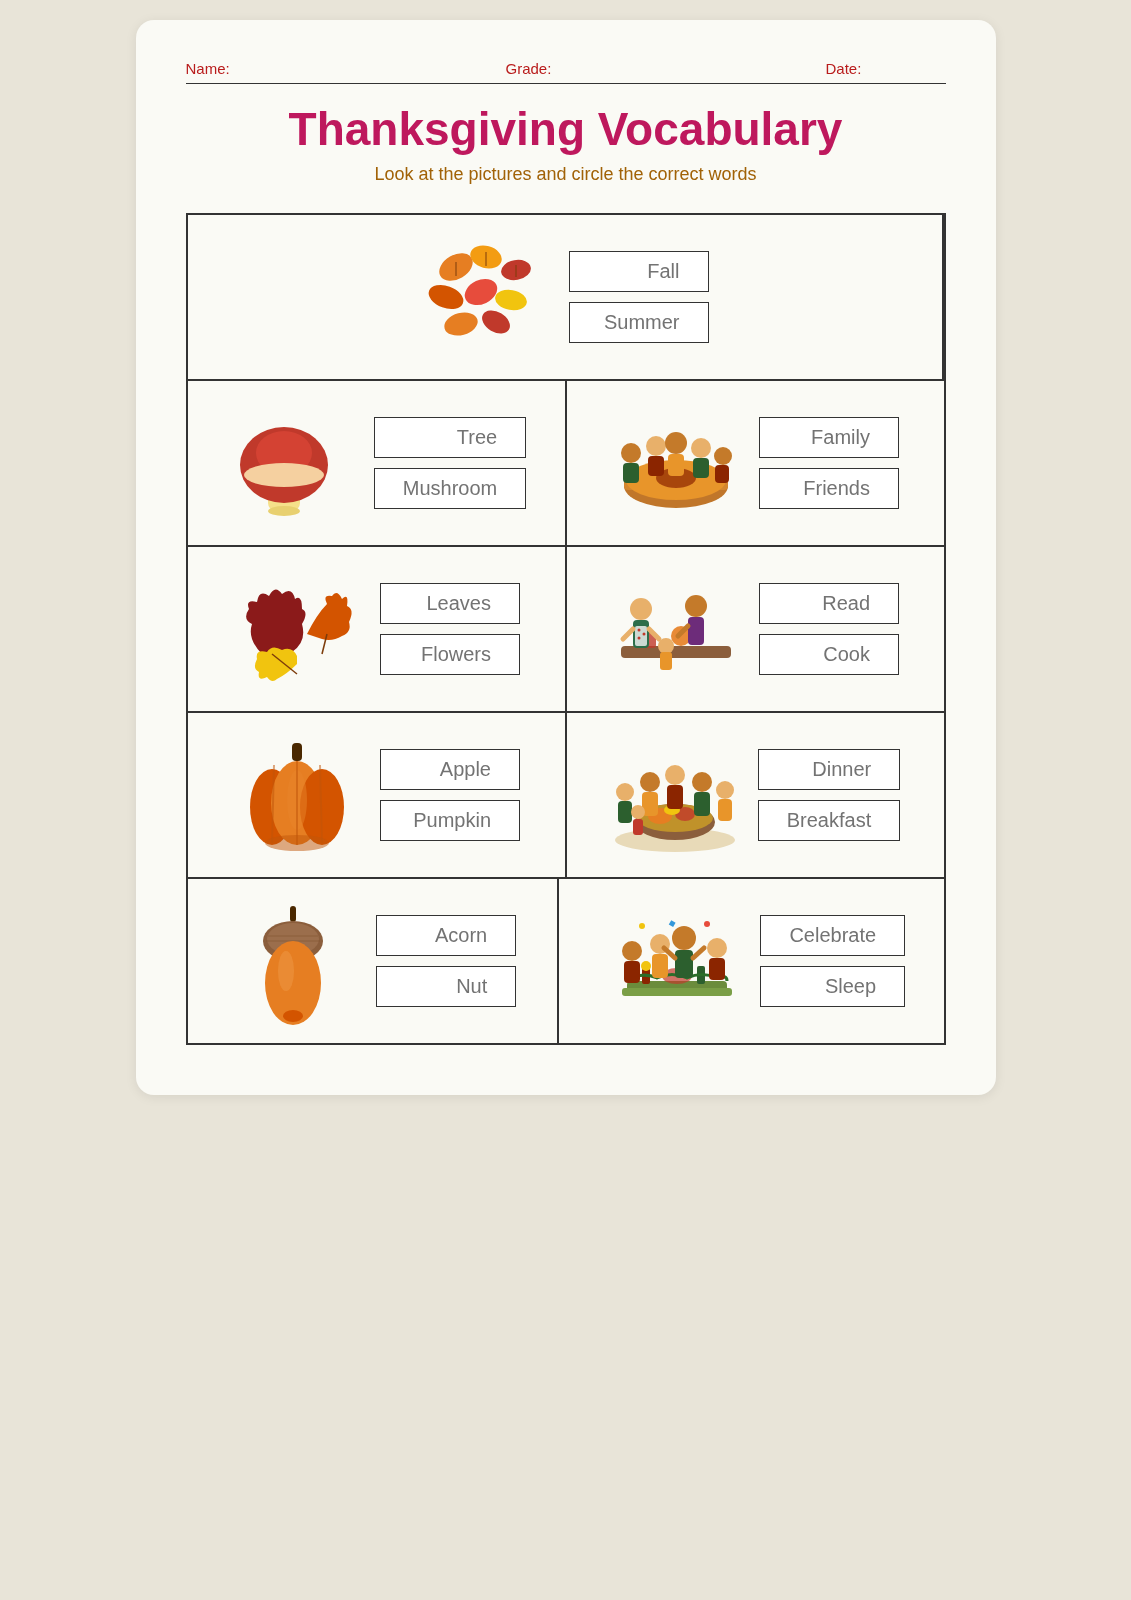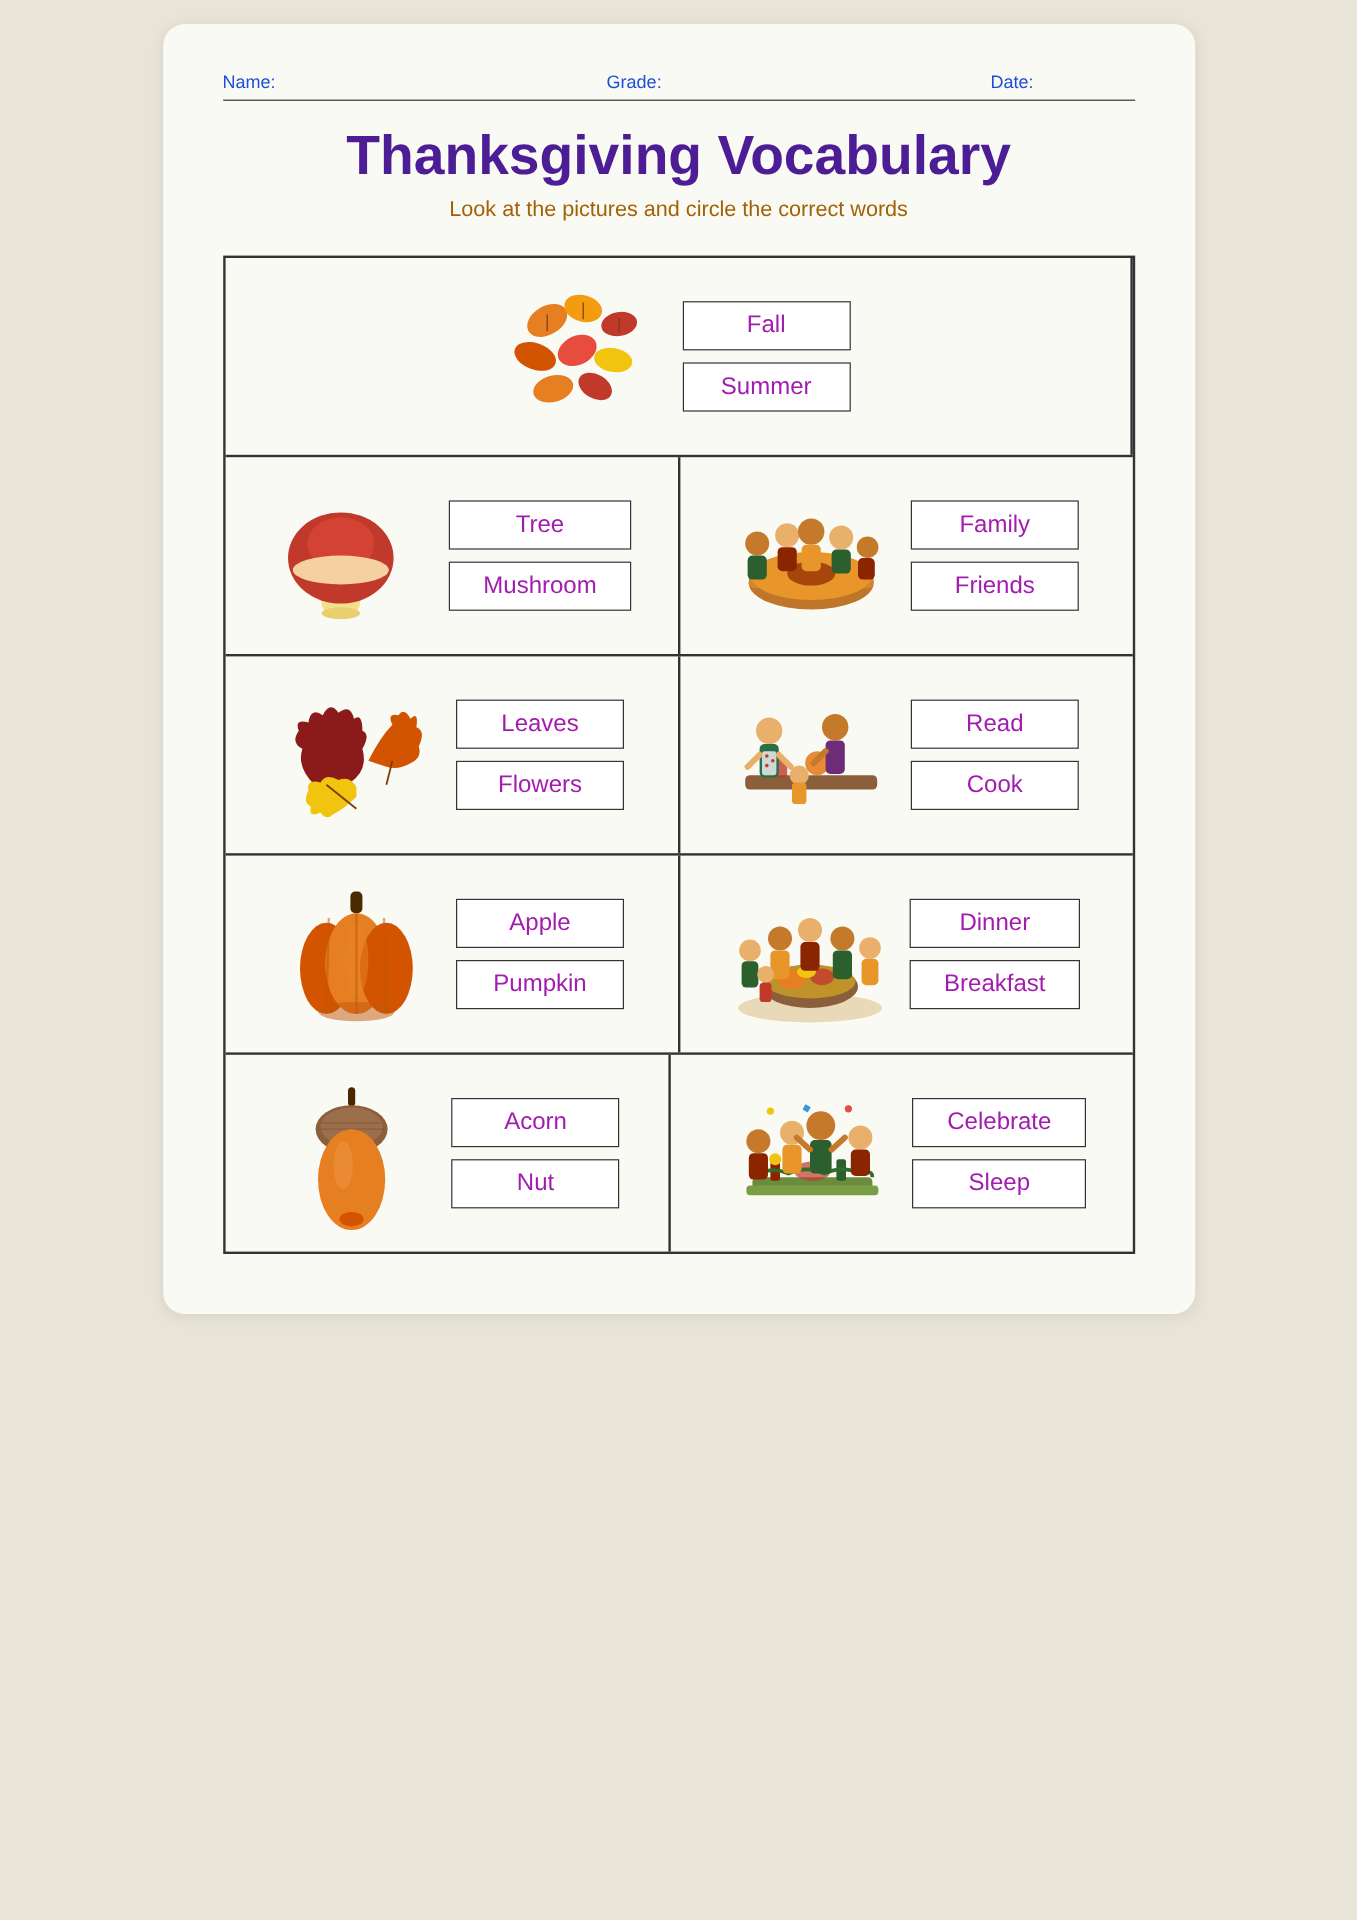--- a/index.html
+++ b/index.html
@@ -16,31 +16,31 @@
       background: #fafaf5;
       width: 860px;
       border-radius: 18px;
       padding: 40px 50px 50px 50px;
       box-shadow: 0 2px 12px rgba(0,0,0,0.08);
     }
     .header-fields {
       display: flex;
       justify-content: space-between;
       font-size: 15px;
-      color: #1d4ed8;
+      color: #b91c1c;
       padding-bottom: 6px;
       border-bottom: 1.5px solid #333;
       margin-bottom: 18px;
     }
     .header-fields span { display: inline-block; min-width: 120px; }
     .title {
       text-align: center;
       font-size: 46px;
       font-weight: 900;
-      color: #4c1d95;
+      color: #be185d;
       margin-bottom: 8px;
       font-family: Arial, sans-serif;
     }
     .subtitle {
       text-align: center;
       font-size: 18px;
       color: #a16207;
       margin-bottom: 28px;
     }
     .grid {
@@ -65,22 +65,22 @@
     .word-options {
       display: flex;
       flex-direction: column;
       gap: 10px;
     }
     .word-box {
       border: 1.5px solid #333;
       padding: 8px 28px;
       font-size: 20px;
       font-weight: 500;
-      color: #a21caf;
-      text-align: center;
+      color: #737373;
+      text-align: right;
       min-width: 140px;
       background: #fff;
       cursor: pointer;
     }
     .icon-area {
       width: 130px;
       height: 120px;
       display: flex;
       align-items: center;
       justify-content: center;

